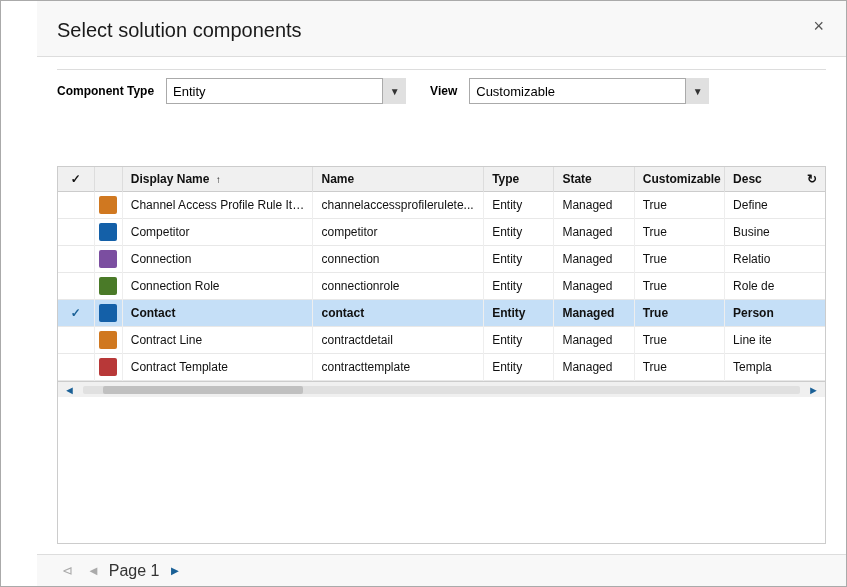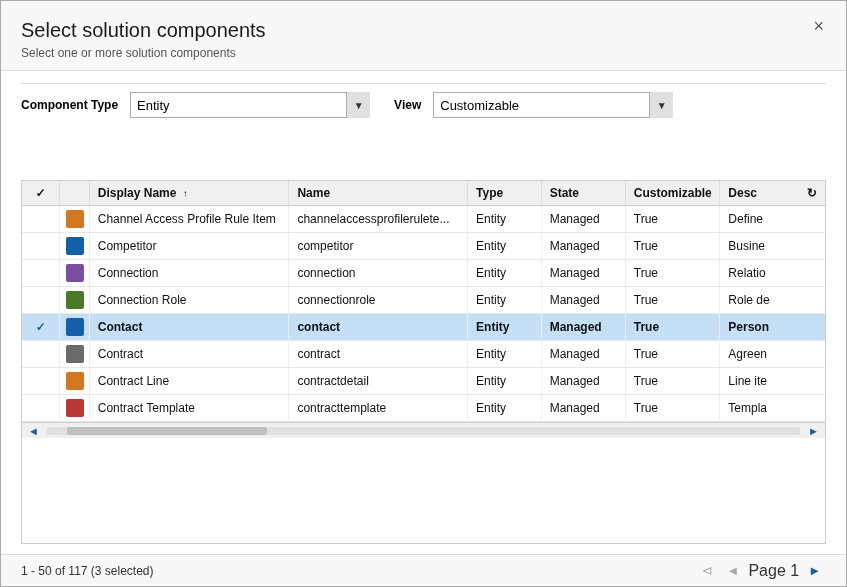--- a/index.html
+++ b/index.html
@@ -14,20 +14,21 @@
     }
     .dialog {
       background: #fff;
       width: 847px;
       min-height: 587px;
       border: 1px solid #aaa;
       box-shadow: 2px 2px 10px rgba(0,0,0,0.3);
       display: flex;
       flex-direction: column;
       position: relative;
+      padding-left: 36px;
     }
     .dialog-header {
       padding: 18px 20px 10px 20px;
       border-bottom: 1px solid #ddd;
       background: #f8f8f8;
     }
     .dialog-title {
       font-size: 20px;
       font-weight: 300;
       color: #1a1a1a;
@@ -247,21 +248,20 @@
     }
     .sort-arrow { font-size: 10px; margin-left: 3px; }
   </style>
 </head>
 <body>
 
 <div class="dialog">
 
   <div class="dialog-header">
     <div class="dialog-title">Select solution components</div>
-    <div class="dialog-subtitle">Select one or more solution components</div>
     <button class="dialog-close">×</button>
   </div>
 
   <div class="dialog-body">
 
     <div class="filter-row">
       <span class="filter-label">Component Type</span>
       <div class="select-wrapper">
         <select class="filter-select">
           <option>Entity</option>
@@ -346,30 +346,20 @@
                 <td class="col-icon"><span style="display:inline-block;width:18px;height:18px;background:#1460a8;border-radius:2px;vertical-align:middle;"></span></td>
                 <td class="col-display" style="font-weight: bold;">Contact</td>
                 <td class="col-name" style="font-weight: bold;">contact</td>
                 <td class="col-type" style="font-weight: bold;">Entity</td>
                 <td class="col-state" style="font-weight: bold;">Managed</td>
                 <td class="col-customizable" style="font-weight: bold;">True</td>
                 <td class="col-desc" style="font-weight: bold;">Person</td>
               </tr>
               <tr>
                 <td class="col-check"></td>
-                <td class="col-icon"><span style="display:inline-block;width:18px;height:18px;background:#6a6a6a;border-radius:2px;vertical-align:middle;"></span></td>
-                <td class="col-display">Contract</td>
-                <td class="col-name">contract</td>
-                <td class="col-type">Entity</td>
-                <td class="col-state">Managed</td>
-                <td class="col-customizable">True</td>
-                <td class="col-desc">Agreen</td>
-              </tr>
-              <tr>
-                <td class="col-check"></td>
                 <td class="col-icon"><span style="display:inline-block;width:18px;height:18px;background:#d07820;border-radius:2px;vertical-align:middle;"></span></td>
                 <td class="col-display">Contract Line</td>
                 <td class="col-name">contractdetail</td>
                 <td class="col-type">Entity</td>
                 <td class="col-state">Managed</td>
                 <td class="col-customizable">True</td>
                 <td class="col-desc">Line ite</td>
               </tr>
               <tr>
                 <td class="col-check"></td>
@@ -391,21 +381,20 @@
           <div class="hscroll-track">
             <div class="hscroll-thumb"></div>
           </div>
           <span class="hscroll-right">►</span>
         </div>
       </div>
     </div>
   </div>
 
   <div class="bottom-bar">
-    <span class="record-count">1 - 50 of 117 (3 selected)</span>
     <div class="pagination">
       <button class="pag-btn" disabled="">⊲</button>
       <button class="pag-btn" disabled="">◄</button>
       <span class="pag-text">Page 1</span>
       <button class="pag-btn">►</button>
     </div>
   </div>
 
 </div>
 

